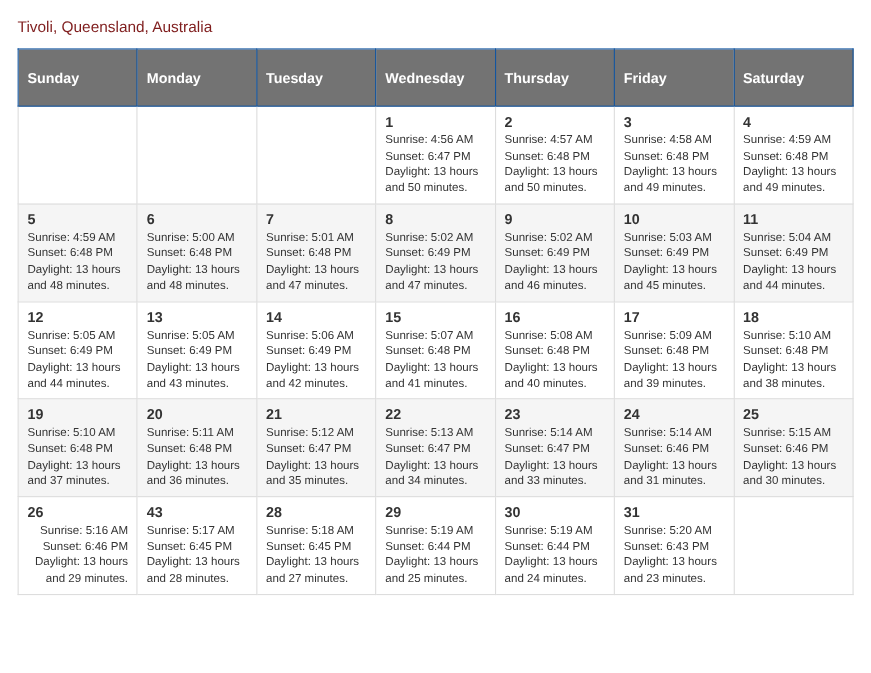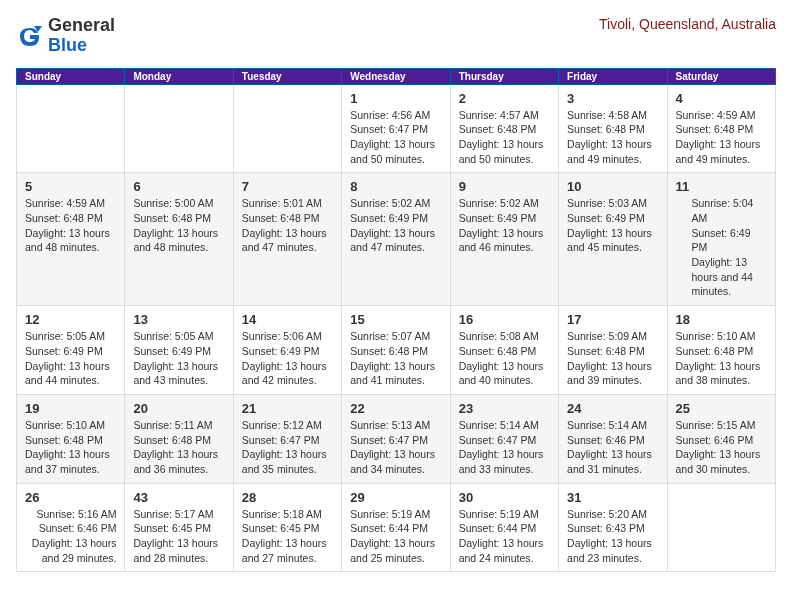--- a/index.html
+++ b/index.html
@@ -43,25 +43,25 @@
     .location {
       font-size: 14px;
       color: #7f1d1d;
     }
     .calendar {
       width: 100%;
       border-collapse: collapse;
       border: 1px solid #ccc;
     }
     .calendar th {
-      background-color: #4c1d95;
+      background-color: #737373;
       color: #fff;
       text-align: left;
-      padding: 2px 8px;
-      font-size: 10px;
+      padding: 18px 8px;
+      font-size: 13px;
       border: 1px solid #1255a0;
     }
     .calendar td {
       vertical-align: top;
       padding: 6px 8px;
       font-size: 11px;
       color: #333;
       border: 1px solid #ddd;
       width: calc(100% / 7);
       min-height: 80px;
@@ -85,31 +85,20 @@
       color: #333;
     }
     .empty-cell {
       background: #fff !important;
     }
   </style>
 </head>
 <body>
 
 <div class="header">
-  <div class="logo">
-    <svg class="logo-icon" viewBox="0 0 28 28">
-      <rect x="0" y="0" width="28" height="28" fill="none"></rect>
-      <path d="M4 14 Q4 6 14 6 Q20 6 22 11 L18 11 Q16 8 14 8 Q8 8 8 14 Q8 20 14 20 Q18 20 19 17 L14 17 L14 13 L23 13 L23 15 Q23 24 14 24 Q4 24 4 14Z" fill="#1565c0"></path>
-      <path d="M18 4 L26 4 L22 10 Z" fill="#1565c0"></path>
-    </svg>
-    <div class="logo-text">
-      <span class="logo-general">General</span><br>
-      <span class="logo-blue">Blue</span>
-    </div>
-  </div>
   <div class="title-block">
     <div class="location">Tivoli, Queensland, Australia</div>
   </div>
 </div>
 
 <table class="calendar">
   <thead>
     <tr>
     <th>Sunday</th>
         <th>Monday</th>
@@ -182,21 +171,21 @@
 Daylight: 13 hours and 46 minutes.</div>
         </td>
         <td>
           <span class="day-number">10</span>
           <div class="cell-content" style="white-space: pre-line;">Sunrise: 5:03 AM
 Sunset: 6:49 PM
 Daylight: 13 hours and 45 minutes.</div>
         </td>
         <td>
           <span class="day-number">11</span>
-          <div class="cell-content" style="white-space: pre-line; margin-left: 16px;">Sunrise: 5:04 AM
+          <div class="cell-content" style="white-space: pre-line;">Sunrise: 5:04 AM
 Sunset: 6:49 PM
 Daylight: 13 hours and 44 minutes.</div>
         </td>
       </tr>
       <tr>
         <td>
           <span class="day-number">12</span>
           <div class="cell-content" style="white-space: pre-line;">Sunrise: 5:05 AM
 Sunset: 6:49 PM
 Daylight: 13 hours and 44 minutes.</div>

